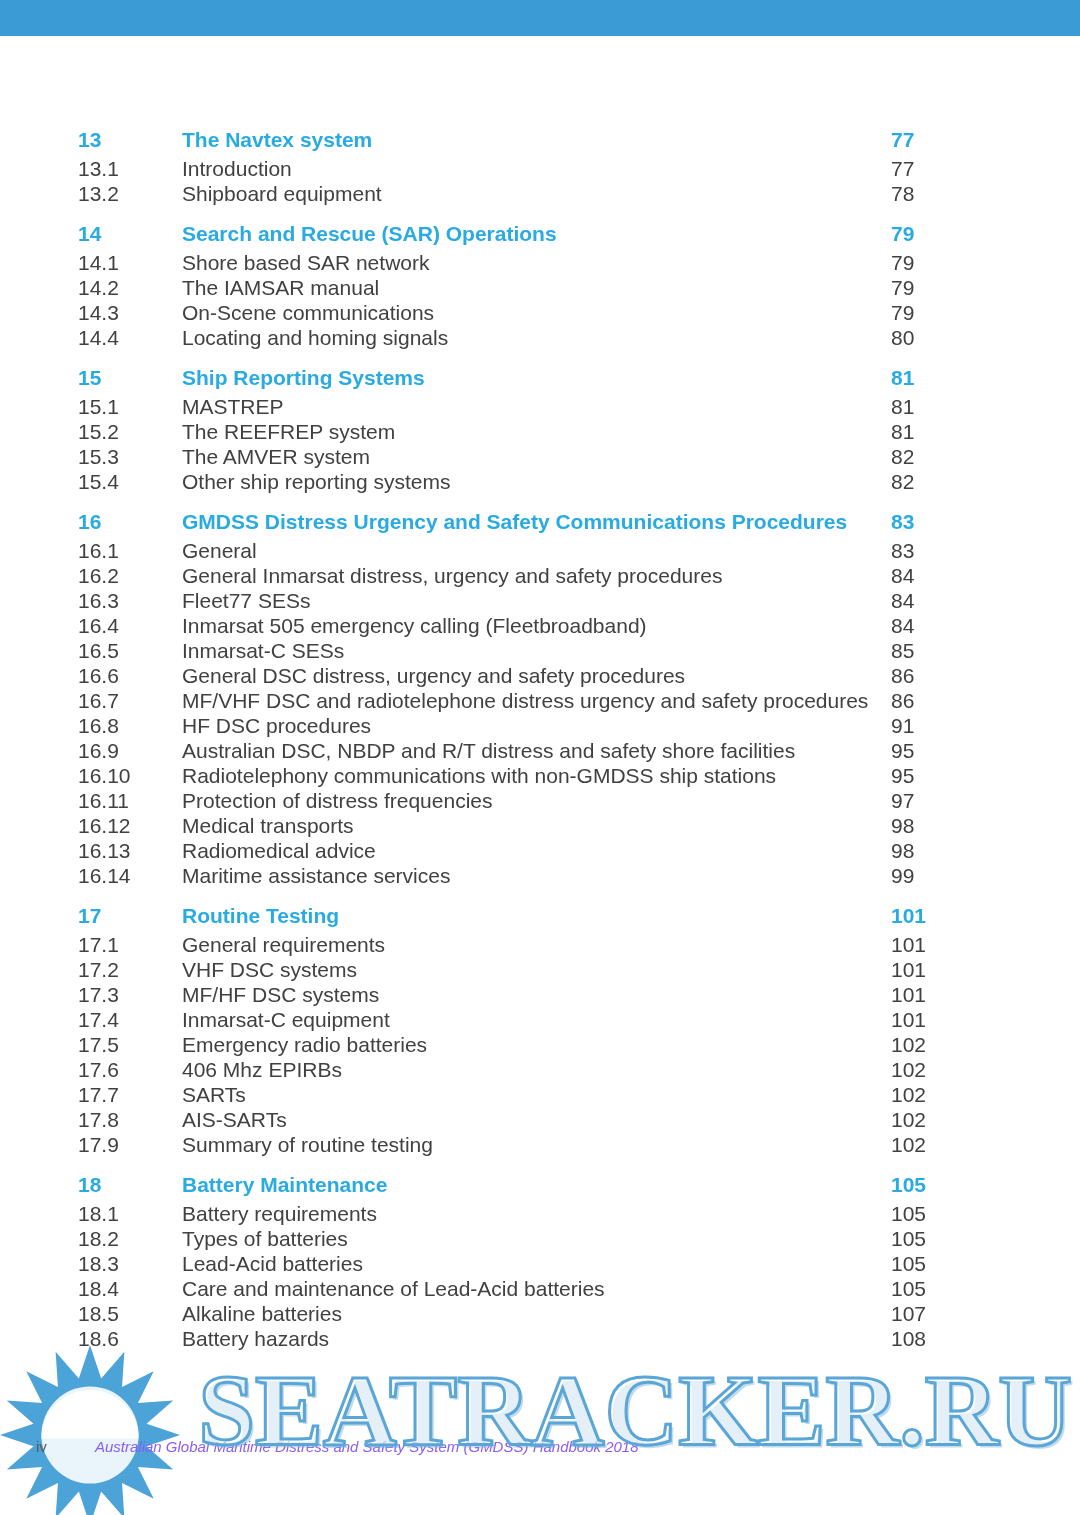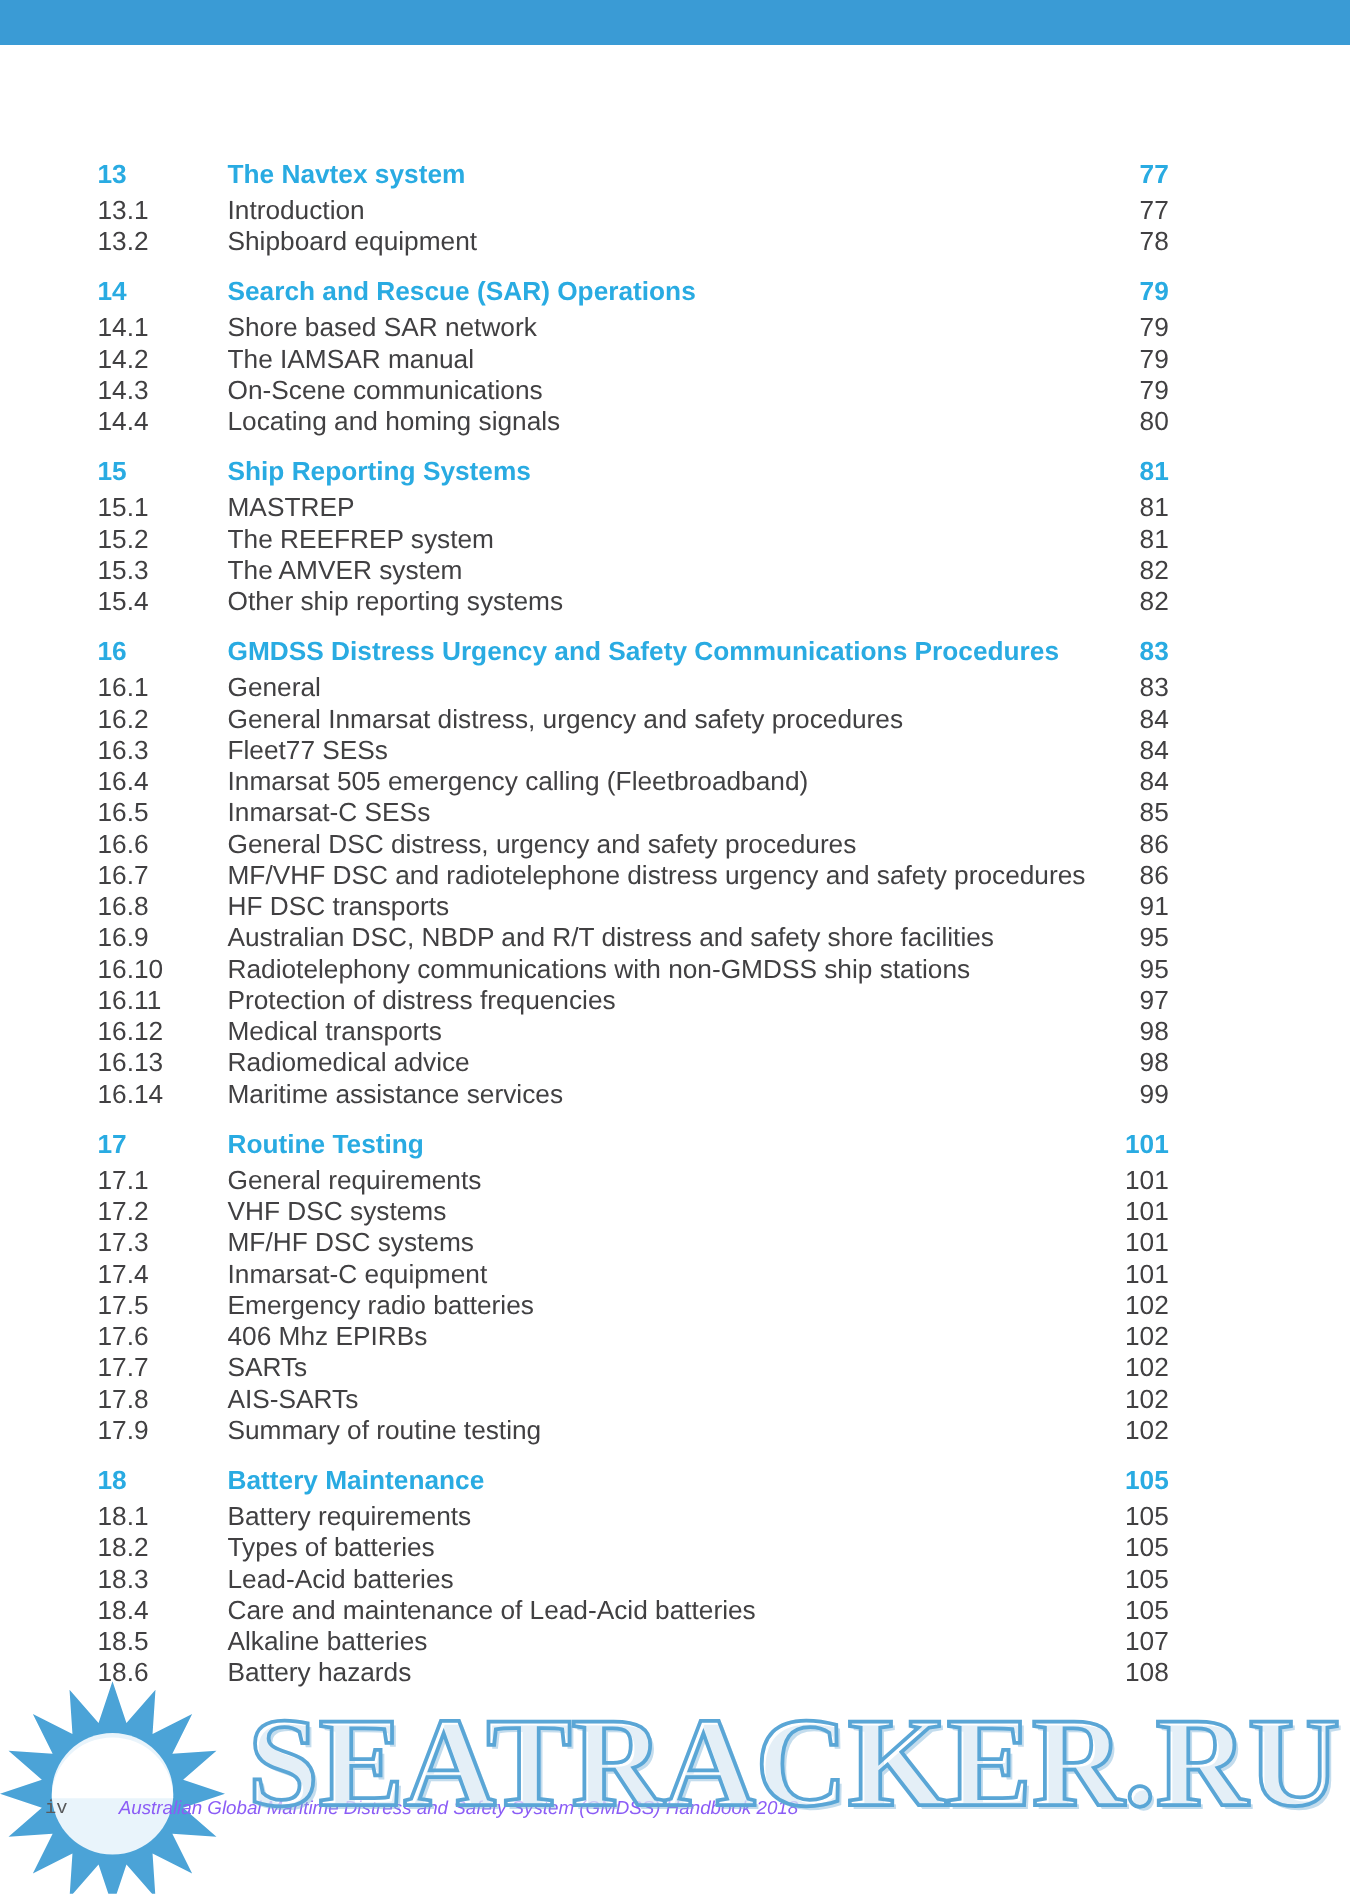--- a/index.html
+++ b/index.html
@@ -24,31 +24,31 @@
     height:25px; font-size:21px; line-height:25px;
   }
   .toc-row.heading {
     font-weight:bold;
     color:var(--accent, #29abe2);
     margin-top:15px; margin-bottom:3px;
     height:26px; line-height:26px;
   }
   .toc-row .num { flex:none; width:104px; }
   .toc-row .title { flex:1; padding-right:12px; }
-  .toc-row .pg { flex:none; min-width:44px; text-align:right; }
+  .toc-row .pg { flex:none; min-width:44px; text-align:left; }
 
   .sun-logo {
     position:absolute; left:0px; top:1345px;
     width:180px; height:180px; z-index:3;
   }
   .footer-line {
     position:absolute; top:1438px; left:0; width:100%;
     font-size:15px; z-index:4;
   }
-  .footer-page { position:absolute; left:36px; top:0; color:#58595b;font-family:Liberation Mono, monospace; }
+  .footer-page { position:absolute; left:36px; top:0; color:#58595b; }
   .footer-title {
     text-align:left; padding-left:95px;
     font-style:italic; color:#8b5cf6;
   }
   .watermark {
     position:absolute; top:1360px; left:150px; right:8px;
     text-align:right; white-space:nowrap;
     font-family:"Liberation Serif", serif; font-weight:bold;
     font-size:102px; line-height:1;
     color:rgba(255,255,255,0.55);
@@ -163,21 +163,21 @@
       <span class="title">General DSC distress, urgency and safety procedures</span>
       <span class="pg">86</span>
     </div>
     <div class="toc-row">
       <span class="num">16.7</span>
       <span class="title">MF/VHF DSC and radiotelephone distress urgency and safety procedures</span>
       <span class="pg">86</span>
     </div>
     <div class="toc-row">
       <span class="num">16.8</span>
-      <span class="title">HF DSC transports</span>
+      <span class="title">HF DSC procedures</span>
       <span class="pg">91</span>
     </div>
     <div class="toc-row">
       <span class="num">16.9</span>
       <span class="title">Australian DSC, NBDP and R/T distress and safety shore facilities</span>
       <span class="pg">95</span>
     </div>
     <div class="toc-row">
       <span class="num">16.10</span>
       <span class="title">Radiotelephony communications with non-GMDSS ship stations</span>

